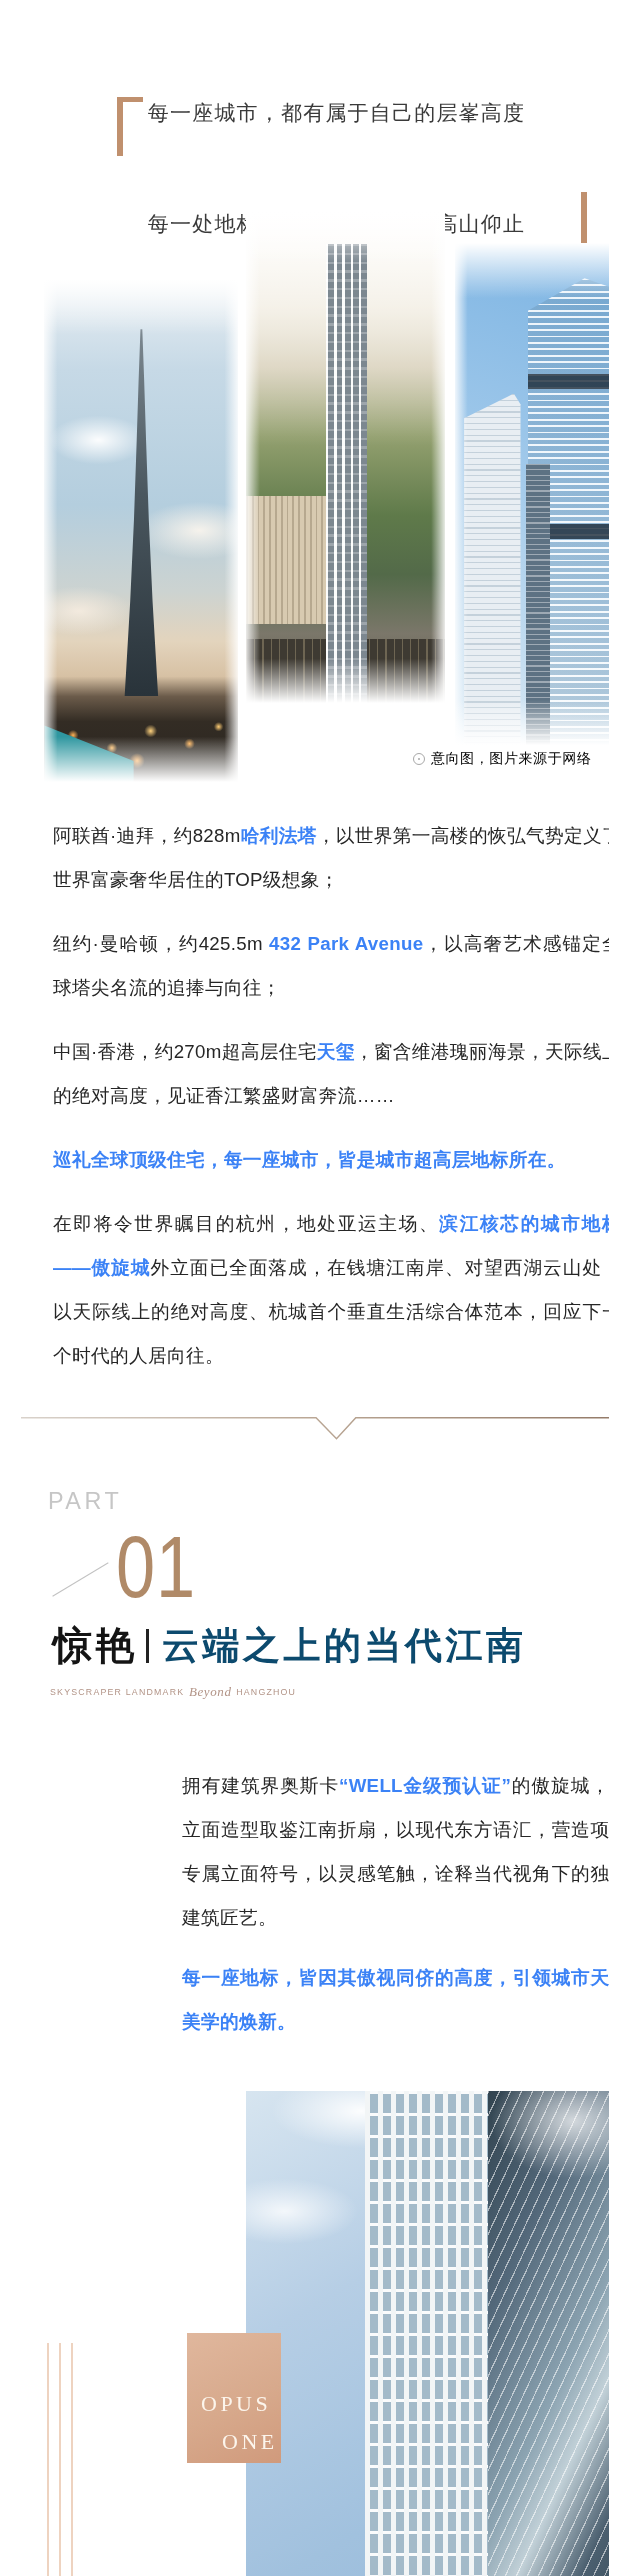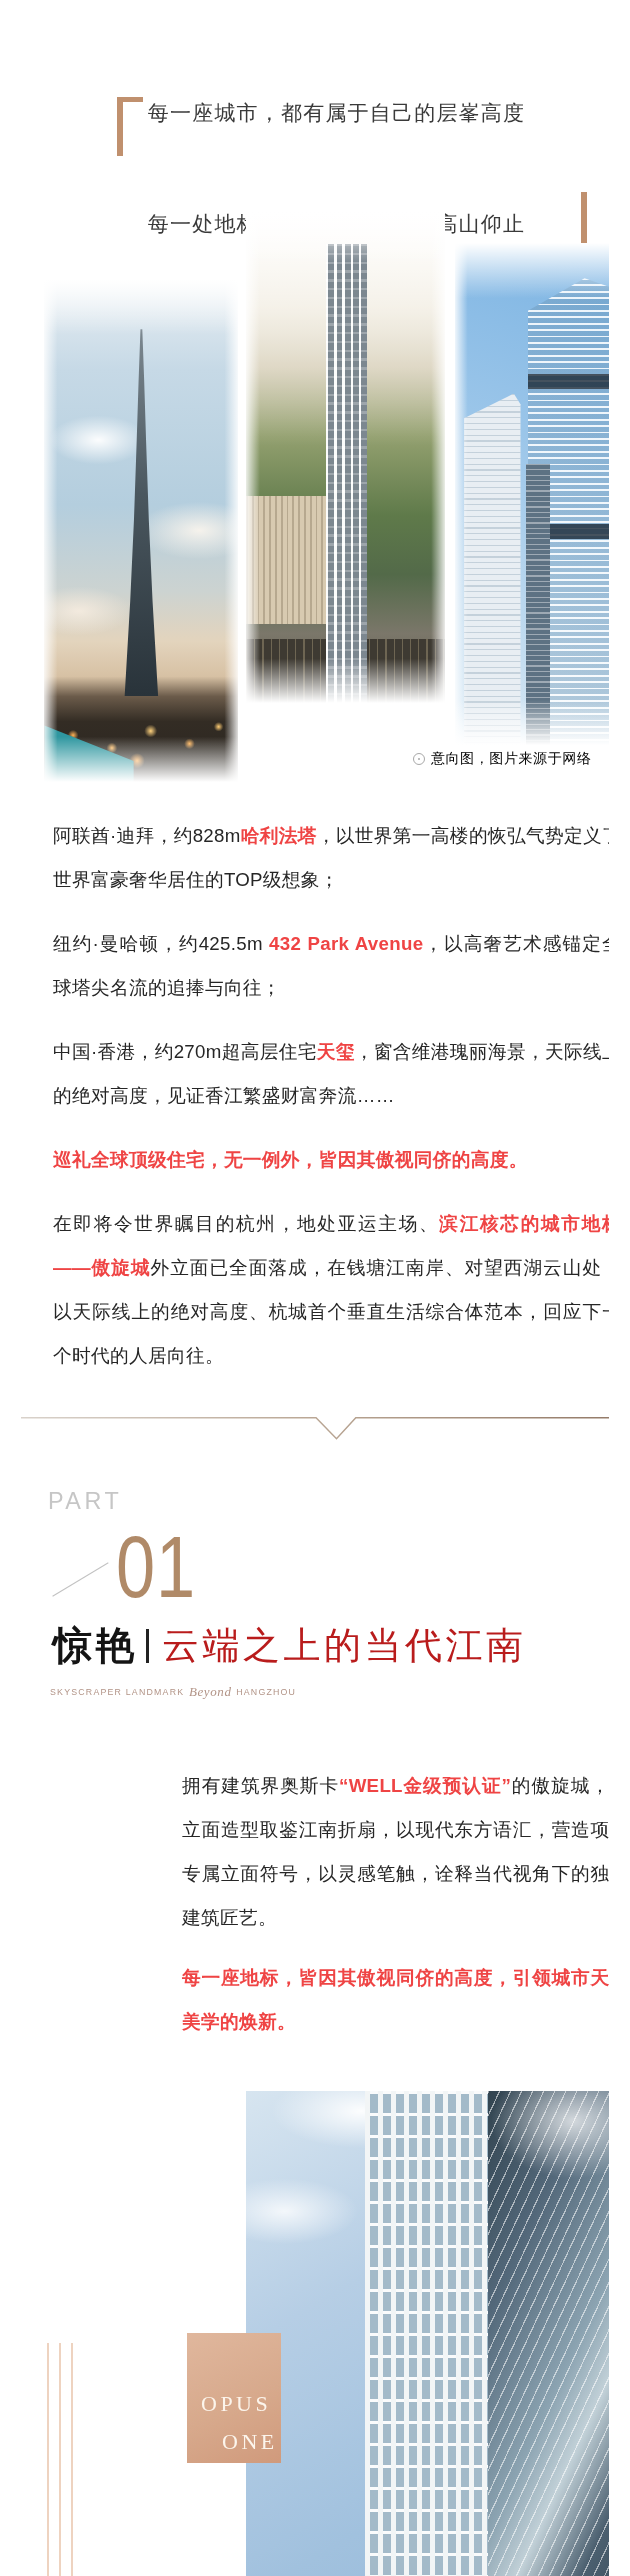--- a/index.html
+++ b/index.html
@@ -83,21 +83,21 @@
     position:relative; flex:0 0 auto;}
   .circle-icon::after{content:""; position:absolute; left:50%; top:50%; width:2.3px; height:2.3px;
     margin:-1.2px 0 0 -1.2px; background:#a8a8a8; border-radius:50%;}
 
   
   .intro-block{position:absolute; left:32px; top:798px; width:568px;}
   .right-block{position:absolute; left:161px; top:1748px; width:447px;}
   .body-p{margin:0 0 20px 0; font-size:18.7px; line-height:44px; letter-spacing:0.3px;
     color:#262626; text-align:justify;}
   .right-block .body-p{margin-bottom:16.4px;}
-  .body-p b{font-weight:700; color:#ef4444;}
+  .body-p b{font-weight:700; color:#3b82f6;}
   .bold-p{font-weight:700; color:#1b1b1b;}
 
   
   .divider-svg{position:absolute; left:0; top:1390px;}
 
   
   .accent-lines-right{position:absolute; left:589px; top:1441px; width:33px; height:398px;
     display:flex; justify-content:space-between;}
   .accent-lines-right i{display:block; width:1.2px; height:100%;
     background:linear-gradient(to bottom,#d8b294 0%,#caa182 80%,rgba(202,161,130,0) 100%);}
@@ -107,21 +107,21 @@
   .part-kicker{position:absolute; left:27px; top:1472px; font-size:23.4px; letter-spacing:3.5px;
     color:#c6c6c6; font-weight:400;}
   .part-slash{position:absolute; left:27px; top:1563px; width:65px; height:1.2px;
     background:#c2c2c2; transform:rotate(-31deg);}
   .part-number{position:absolute; left:95px; top:1507px; font-size:88px; line-height:1;
     font-weight:200; color:#b08a68; transform:scaleX(.8); transform-origin:left top; letter-spacing:1.2px;}
   .part-title{position:absolute; left:32px; top:1605px; height:49px; display:flex; align-items:center;}
   .part-title .em{font-size:39px; font-weight:900; letter-spacing:3.5px; color:#141414;}
   .part-title .sep{width:2.9px; height:34px; background:#222; margin:0 13px 0 8.2px;}
   .part-title .rest{font-family:"Liberation Serif","DejaVu Serif",serif;
-    font-size:37px; letter-spacing:3.5px; color:#b91c1c; font-weight:400;}
+    font-size:37px; letter-spacing:3.5px; color:#0c4a6e; font-weight:700;}
   .part-subtitle{position:absolute; left:29px; top:1668px; color:#b29386;
     font-size:8.8px; letter-spacing:1.2px; display:flex; align-items:center; gap:4.7px;}
   .part-subtitle .script{font-family:"Liberation Serif","DejaVu Serif",serif;
     font-style:italic; font-size:13px; letter-spacing:0.6px; text-transform:none;}
 
   
   .ph4{left:225px; top:2075px; width:384px; height:501px; position:absolute; overflow:hidden;
     background:linear-gradient(150deg,#d7e5f0 0%,#b6cee5 35%,#a1c1de 70%,#97badb 100%);}
   .ph4 .clouds{position:absolute; inset:0;
     background:
@@ -178,21 +178,21 @@
   </div>
   <div class="gallery-caption">
     <span class="circle-icon"></span>
     <span>意向图，图片来源于网络</span>
   </div>
 
   <div class="intro-block">
     <p class="body-p"><span>阿联酋·迪拜，约828m</span><b>哈利法塔</b><span>，以世界第一高楼的恢弘气势定义了世界富豪奢华居住的TOP级想象；</span></p>
     <p class="body-p"><span>纽约·曼哈顿，约425.5m </span><b>432 Park Avenue</b><span>，以高奢艺术感锚定全球塔尖名流的追捧与向往；</span></p>
     <p class="body-p"><span>中国·香港，约270m超高层住宅</span><b>天玺</b><span>，窗含维港瑰丽海景，天际线上的绝对高度，见证香江繁盛财富奔流……</span></p>
-    <p class="body-p"><b>巡礼全球顶级住宅，无一例外，皆因其傲视同侪的高度。</b></p>
+    <p class="body-p"><b>巡礼全球顶级住宅，每一座城市，皆是城市超高层地标所在。</b></p>
     <p class="body-p"><span>在即将令世界瞩目的杭州，地处亚运主场、</span><b>滨江核芯的城市地标——傲旋城</b><span>外立面已全面落成，在钱塘江南岸、对望西湖云山处，以天际线上的绝对高度、杭城首个垂直生活综合体范本，回应下一个时代的人居向往。</span></p>
   </div>
 
   <svg class="divider-svg" width="631" height="41" viewBox="0 0 1080 70">
     <defs>
       <linearGradient id="divgrad" x1="0" y1="0" x2="1" y2="0">
         <stop offset="0" stop-color="#d9d2cb"></stop>
         <stop offset="0.45" stop-color="#bba896"></stop>
         <stop offset="1" stop-color="#8f7563"></stop>
       </linearGradient>

